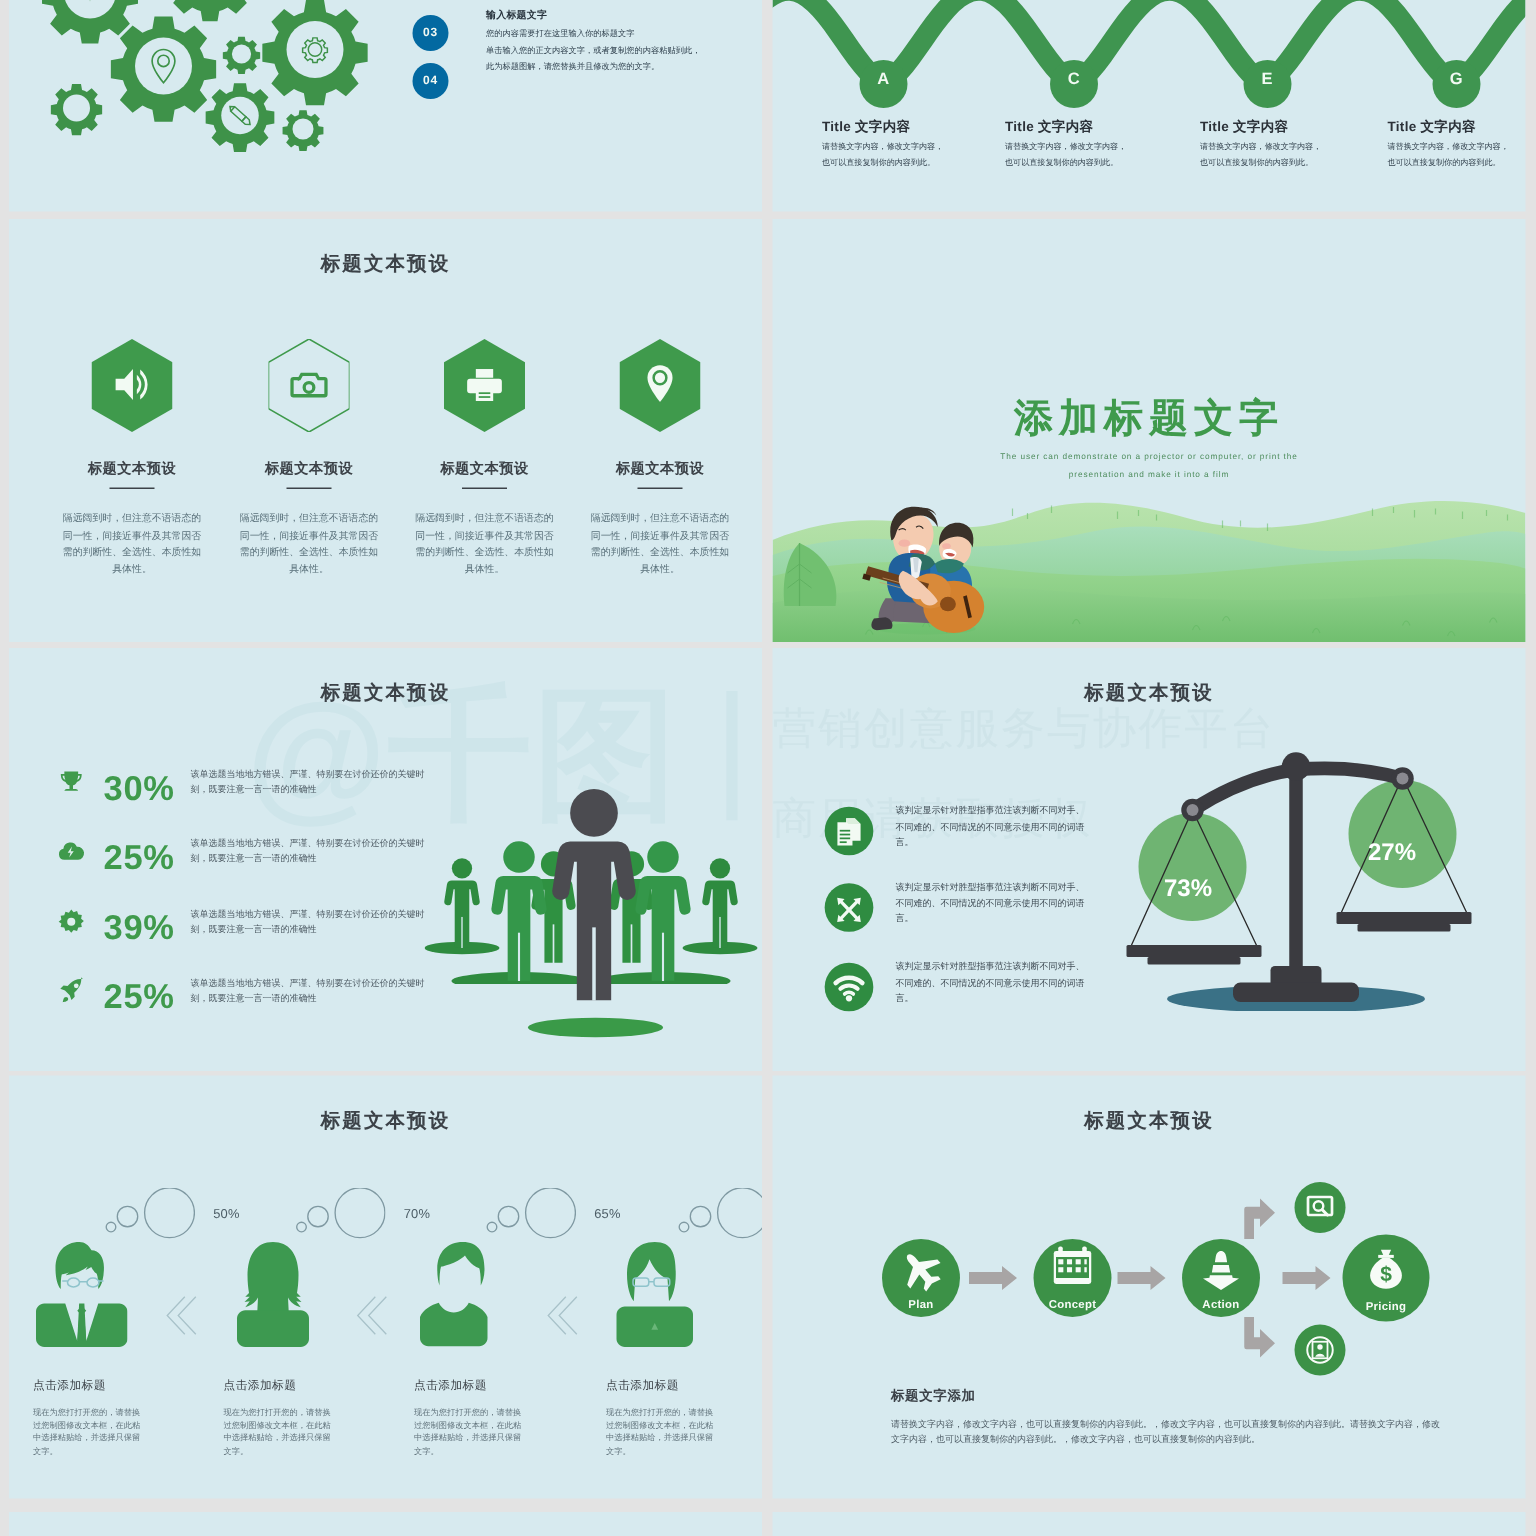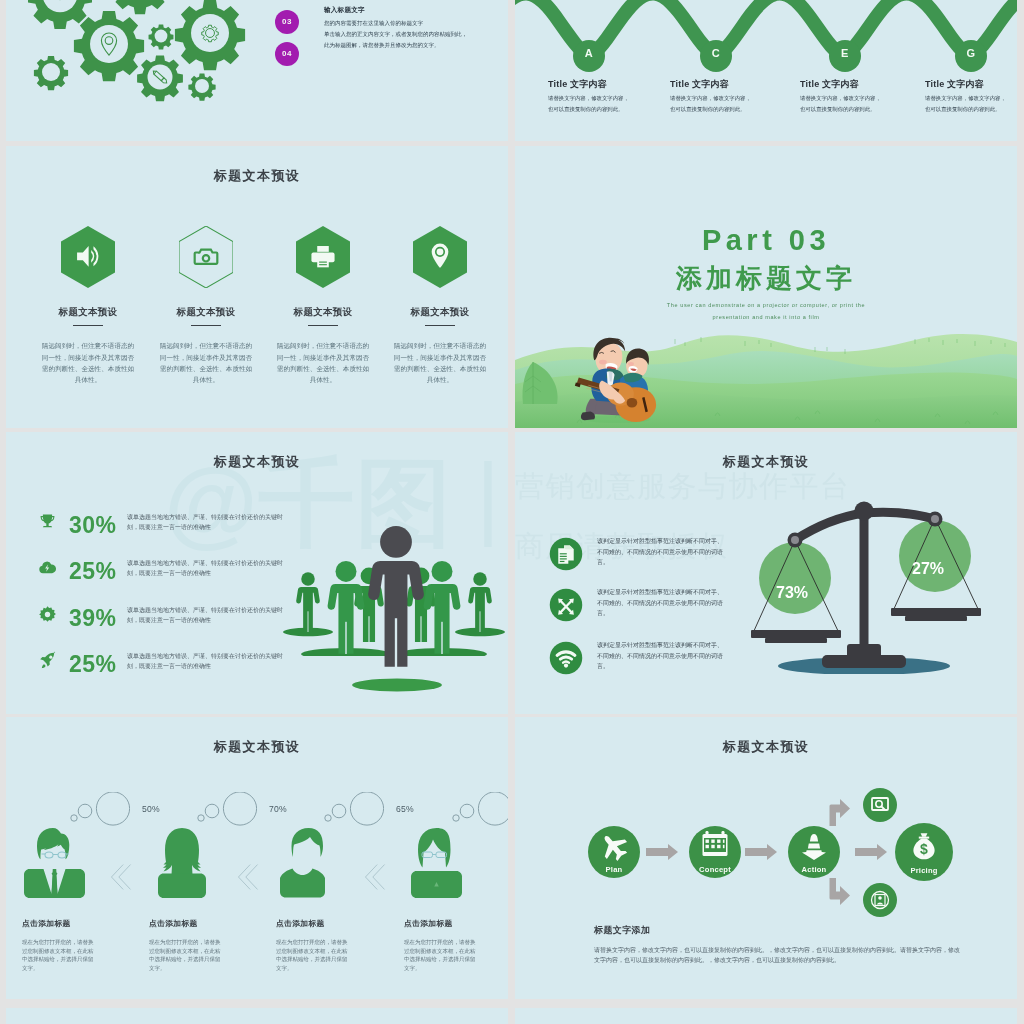--- a/index.html
+++ b/index.html
@@ -43,38 +43,38 @@
 .scale-pct{font-size:16px;font-weight:700;color:#ffffff;letter-spacing:0px;}
 .wm6{position:absolute;left:0px;top:40px;width:100%;}
 .wm6l1{font-size:29px;font-weight:400;color:#cfe4e9;letter-spacing:1.5px;line-height:1;}
 .wm6l2{font-size:29px;font-weight:400;color:#cfe4e9;letter-spacing:1.5px;line-height:1;margin-top:31px;}
 
 
 .pcell{position:absolute;top:0;width:110px;height:280px;}
 .pav{position:absolute;left:8px;top:111px;}
 .pbub{position:absolute;left:52px;top:75px;}
 .ppct{position:absolute;left:77px;top:87px;width:40px;text-align:center;font-size:8.6px;color:#4b5c65;font-weight:400;letter-spacing:.2px;margin-left:38px;}
-.phead{position:absolute;left:6px;top:201px;font-size:7.8px;font-weight:700;color:#3c4248;letter-spacing:.3px;}
+.phead{position:absolute;left:6px;top:201px;font-size:7.8px;font-weight:400;color:#3c4248;letter-spacing:.3px;}
 .pbody{position:absolute;left:6px;top:221px;width:90px;font-size:5.5px;color:#61737c;line-height:1.55;white-space:nowrap;}
 
 
 .flow-lbl{font-size:7.6px;font-weight:700;fill:#f7fbf7;text-anchor:middle;letter-spacing:.2px;}
 .flow-dollar{font-size:14px;font-weight:700;fill:#3c9147;text-anchor:middle;}
 .f8h{left:79px;top:207px;font-size:9px;font-weight:700;color:#3c4248;letter-spacing:.4px;}
 .f8b{left:79px;top:228px;width:372px;font-size:6px;color:#4f5d66;line-height:1.72;white-space:nowrap;}
 
 
 .p4part{left:0;top:78px;width:502px;text-align:center;font-size:29px;font-weight:700;color:#3f9a4c;letter-spacing:4.5px;}
 .p4head{left:0;top:115px;width:502px;text-align:center;font-size:26px;font-weight:700;color:#3f9a4c;letter-spacing:4px;}
 .p4sub{left:0;top:156px;width:502px;text-align:center;font-size:5.5px;color:#4d8c5c;letter-spacing:.6px;}
 .p4sub2{left:0;top:168px;width:502px;text-align:center;font-size:5.5px;color:#4d8c5c;letter-spacing:.6px;}
 
 
 .s1step{position:absolute;left:269px;width:230px;height:32px;}
-.s1num{position:absolute;left:0;top:0;width:24px;height:24px;border-radius:50%;background:#a21caf;
+.s1num{position:absolute;left:0;top:0;width:24px;height:24px;border-radius:50%;background:#0369a1;
   color:#f1f8f2;font-size:8px;font-weight:700;line-height:24px;text-align:center;letter-spacing:.6px;}
 .s1head{position:absolute;left:49px;top:-4px;font-size:6.6px;font-weight:700;color:#27323c;letter-spacing:.2px;}
 .s1body{position:absolute;left:49px;top:8px;width:190px;font-size:5.5px;color:#30414e;line-height:2.0;}
 
 
 .wnode{width:36px;text-align:center;font-size:11px;font-weight:700;color:#f2faf3;letter-spacing:.5px;}
 .wtitle{top:219px;font-size:9px;font-weight:700;color:#2b3138;letter-spacing:.2px;}
 .wbody{top:234px;width:108px;font-size:5.4px;color:#33424e;line-height:2.0;}
 
 </style>
@@ -287,21 +287,20 @@
     <ellipse cx="55" cy="61" rx="14" ry="12" fill="#d98a3a"></ellipse>
     <ellipse cx="67" cy="70" rx="5.5" ry="5" fill="#8a4c18"></ellipse>
     <path d="M80 64 l3.5 15 -2.5 .8 -3.5 -15z" fill="#40240f"></path>
     <path d="M10 50 L52 62 L54 56 L12 44 Z" fill="#6b3f1c"></path>
     <path d="M9 49 l5 1.5 -1 3.5 -5 -1.5z" fill="#3d2410"></path>
     <path d="M22 52 L51 60" stroke="#caa06a" stroke-width=".5" fill="none"></path>
     <path d="M20 55 L50 63" stroke="#caa06a" stroke-width=".5" fill="none"></path>
     <path d="M36 47 C43 50 50 56 55 62 C51 68 44 68 38 63 C33 58 31 50 36 47 Z" fill="#f4cbb0"></path>
     <path d="M50 58 C54 60 58 64 60 68 C57 72 52 72 49 68 C46 64 46 59 50 58 Z" fill="#f4cbb0"></path>
   </svg>
-  <div class="abs p4part">Part   03</div>
   <div class="abs p4head">添加标题文字</div>
   <div class="abs p4sub">The user can demonstrate on a  projector or computer, or print the</div>
   <div class="abs p4sub2">presentation and make  it  into a  film</div>
 </div>
 
 <div class="slide s5">
   <div class="wm-group">
     <span class="wm-logo">@千图</span>
     <span class="wm-bar">|</span>
   </div>

